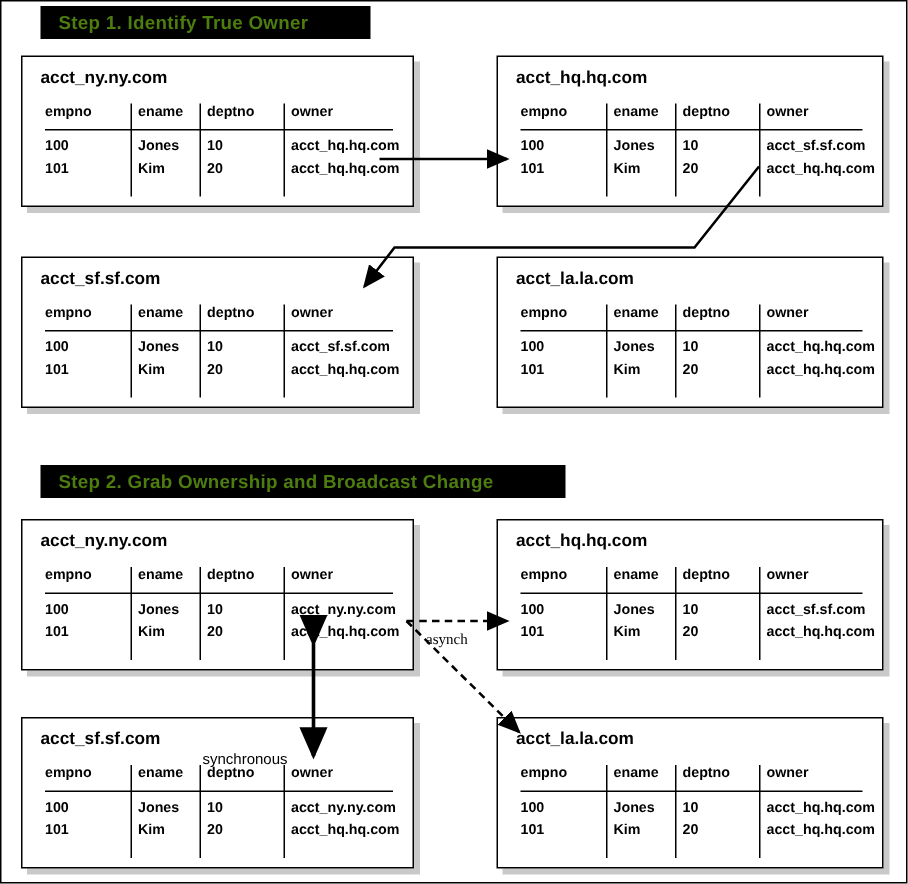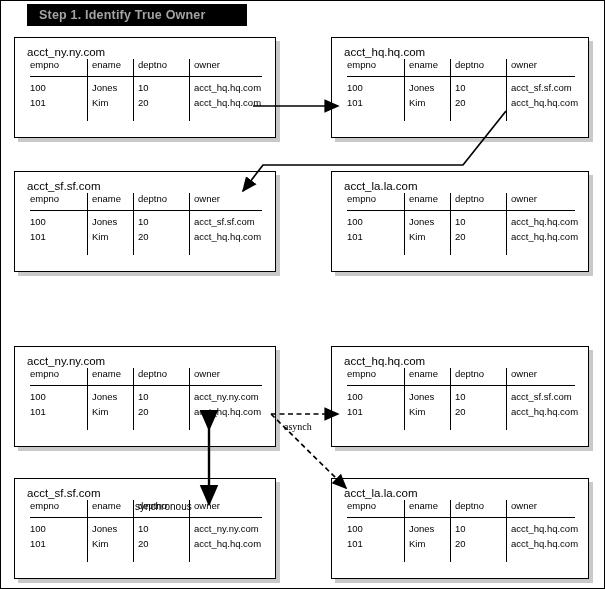--- a/index.html
+++ b/index.html
@@ -7,44 +7,44 @@
     width:605px;height:589px;position:relative;overflow:hidden;
     font-family:"Liberation Sans","DejaVu Sans",sans-serif;
     color:#000;
     border:1px solid #000;
     box-sizing:border-box;
   }
   .canvas{position:absolute;left:0;top:0;width:603px;height:587px;}
 
   
   .banner{
-    position:absolute;background:#000;color:#a3a3a3;
+    position:absolute;background:#000;color:#4d7c0f;
     font-weight:bold;font-size:12.5px;letter-spacing:.2px;
     display:flex;align-items:center;padding-left:12px;
     white-space:nowrap;
   }
 
   
-  .node{position:absolute;box-sizing:border-box;}
+  .node{position:absolute;box-sizing:border-box;font-weight:bold;}
   .node .shadow{
     position:absolute;left:4px;top:4px;width:100%;height:100%;
     background:#c9c9c9;
   }
   .node .frame{
     position:absolute;left:0;top:0;width:100%;height:100%;
     background:#fff;border:1.4px solid #000;box-sizing:border-box;
   }
   .node .inner{position:relative;width:100%;height:100%;box-sizing:border-box;}
 
   .node-title{
     position:absolute;left:13px;top:9px;
     font-size:11.5px;white-space:nowrap;
   }
 
-  .tbl{position:absolute;left:16px;top:22px;right:10px;text-align:center;}
+  .tbl{position:absolute;left:16px;top:32px;right:10px;text-align:center;}
   .tbl .hdr,.tbl .row{position:relative;height:15px;}
   .tbl .hdr{font-size:9.5px;}
   .tbl .row{font-size:9.5px;}
   .tbl .cell{position:absolute;top:0;white-space:nowrap;}
   .c0{left:0px;}
   .c1{left:62px;}
   .c2{left:108px;}
   .c3{left:164px;}
 
   .ruleh{position:absolute;left:0;right:4px;top:17px;height:0;border-top:1.3px solid #000;}
@@ -192,20 +192,23 @@
           <span class="cell c2">20</span>
           <span class="cell c3">acct_hq.hq.com</span>
         </div>
         <div class="vline v1" style="height:62px;"></div>
         <div class="vline v2" style="height:62px;"></div>
         <div class="vline v3" style="height:62px;"></div>
       </div>
     </div>
   </div>
 
+  <div class="banner" style="left:26px;top:309px;width:338px;height:22px;">
+    <span>Step  2.  Grab Ownership and Broadcast Change</span>
+  </div>
 
   <div class="node" style="left:13px;top:345px;width:262px;height:101px;">
     <div class="shadow"></div>
     <div class="frame"></div>
     <div class="inner">
       <div class="node-title">acct_ny.ny.com</div>
       <div class="tbl">
         <div class="hdr">
           <span class="cell c0">empno</span>
           <span class="cell c1">ename</span>

